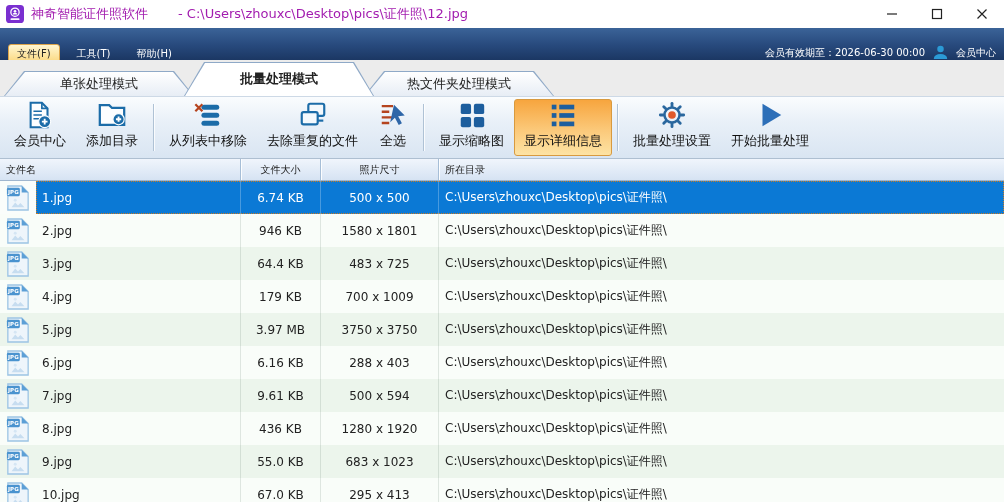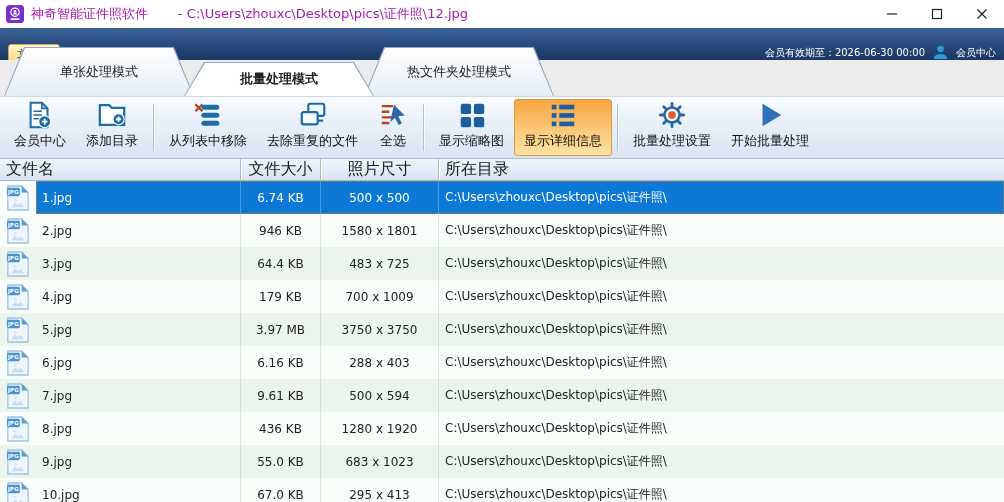--- a/index.html
+++ b/index.html
@@ -18,37 +18,37 @@
   .menu-bar { height:30px; background:linear-gradient(#3b6398 0%, #27497c 55%, #1b3763 100%); display:flex; align-items:flex-start; padding:16px 8px; color:#fff; font-size:10px; flex:0 0 auto; }
   .menu-item { padding:3px 9px; margin-right:8px; border-radius:3px; cursor:pointer; }
   .menu-item.active { background:linear-gradient(#fff6d1,#fbd77c); color:#222; border:1px solid #dca54c; padding:2px 8px; }
   .member-area { margin-left:auto; display:flex; align-items:center; gap:7px; }
   .member-expiry { color:#fff; }
   .member-center { color:#fff; cursor:pointer; }
   .person-icon { width:17px; height:17px; }
 
   
   .tab-bar { height:36px; background:#ececec; display:flex; align-items:flex-end; padding-left:4px; flex:0 0 auto; position:relative; }
-  .tab { position:relative; width:190px; height:49px; margin-right:-10px; cursor:pointer; }
+  .tab { position:relative; width:190px; height:25px; margin-right:-10px; cursor:pointer; }
   .t-border { position:absolute; inset:0; background:#8fa9c7; clip-path:polygon(0 100%, 20px 0, calc(100% - 20px) 0, 100% 100%); }
   .t-fill { position:absolute; inset:1px 1px 0 1px; background:linear-gradient(#ffffff,#e7edf5); clip-path:polygon(0 100%, 20px 0, calc(100% - 20px) 0, 100% 100%); }
   .tab-label { position:absolute; inset:0; display:flex; align-items:center; justify-content:center; font-size:13px; color:#222; }
   .tab.active { z-index:2; height:34px; }
   .tab.active .t-fill { background:#fff; }
   .tab.active .tab-label { font-weight:bold; }
 
   
   .toolbar { height:63px; background:linear-gradient(#fafcfe, #e9f0f8 40%, #d9e5f2); border-top:1px solid #cdd9e6; border-bottom:1px solid #aebfd1; display:flex; align-items:stretch; padding:2px 4px; flex:0 0 auto; }
   .tool-btn { display:flex; flex-direction:column; align-items:center; justify-content:flex-end; gap:2px; padding:4px 9px 5px 9px; font-size:13px; color:#111; border:1px solid transparent; border-radius:3px; cursor:pointer; white-space:nowrap; }
   .tool-btn svg { width:30px; height:30px; flex:0 0 auto; }
   .tool-btn.active { background:linear-gradient(#f7a53e, #fbc97a 55%, #fde3a4); border:1px solid #d89a3f; }
   .tool-sep { width:1px; background:#afc2d5; box-shadow:1px 0 0 rgba(255,255,255,.8); margin:5px 5px; }
 
   
-  .thead { display:grid; grid-template-columns:240px 80px 118px 1fr; height:22px; background:linear-gradient(#f0f5fc,#d6e3f3); border-bottom:1px solid #9fb6cf; font-size:16px; align-items:center; color:#1a1a1a; flex:0 0 auto; }
+  .thead { display:grid; grid-template-columns:240px 80px 118px 1fr; height:22px; background:linear-gradient(#f0f5fc,#d6e3f3); border-bottom:1px solid #9fb6cf; font-size:10px; align-items:center; color:#1a1a1a; flex:0 0 auto; }
   .th { height:100%; display:flex; align-items:center; padding:0 6px; }
   .th.center { justify-content:center; }
   .th.sep { border-left:1px solid #a6bed7; box-shadow:inset 1px 0 0 rgba(255,255,255,.9); }
   .tbody { height:323px; overflow:hidden; flex:0 0 auto; }
   .trow { display:flex; height:33px; font-size:12px; color:#222; cursor:default; }
   .trow.odd { background:#ecf5ec; }
   .trow.even { background:#f9fdf9; }
   .icon-cell { width:36px; display:flex; align-items:center; justify-content:center; flex:0 0 auto; }
   .trow.selected .icon-cell { background:#fafdfb; }
   .row-main { flex:1; display:grid; grid-template-columns:204px 80px 118px 1fr; align-items:stretch; }

